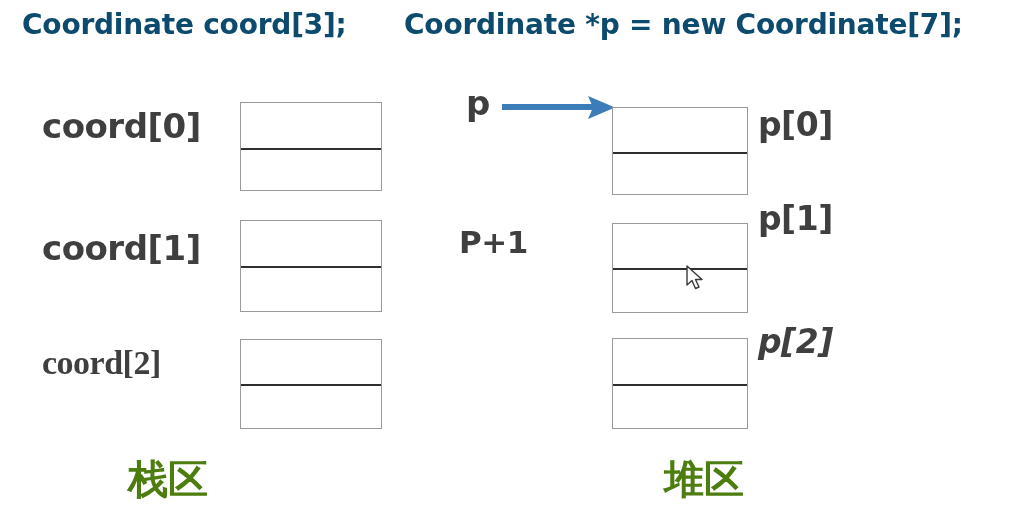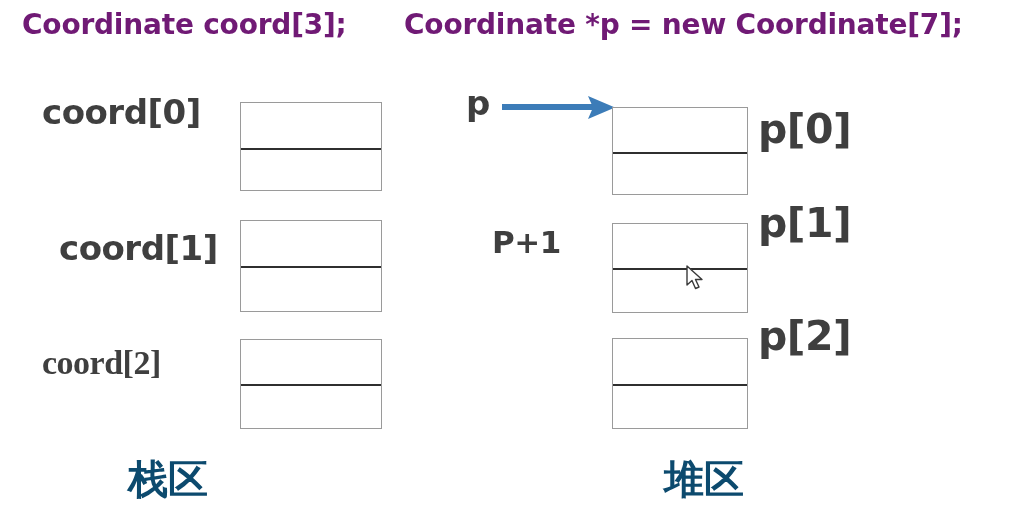--- a/index.html
+++ b/index.html
@@ -18,21 +18,21 @@
     overflow: hidden;
   }
 
   
   .title {
     position: absolute;
     top: 8px;
     font-weight: bold;
     font-size: 28px;
     letter-spacing: -0.2px;
-    color: #701a75;
+    color: #0c4a6e;
     white-space: nowrap;
     font-family: "DejaVu Sans", "Liberation Sans", sans-serif;
   }
   #title-stack { left: 22px; }
   #title-heap  { left: 404px; }
 
   
   .lbl {
     position: absolute;
     white-space: nowrap;
@@ -42,21 +42,21 @@
   }
   .lbl-left {
     font-size: 34px;
     letter-spacing: -0.5px;
   }
   .lbl-mid {
     font-size: 31px;
     letter-spacing: -0.5px;
   }
   .lbl-right {
-    font-size: 41px;
+    font-size: 33px;
     letter-spacing: -0.5px;
   }
   .lbl-p {
     font-size: 34px;
     letter-spacing: -0.5px;
   }
 
   
   .cellbox {
     position: absolute;
@@ -77,21 +77,21 @@
   
   .arrow {
     position: absolute;
   }
 
   
   .region-caption {
     position: absolute;
     font-weight: bold;
     font-size: 40px;
-    color: #0c4a6e;
+    color: #4d7c0f;
     white-space: nowrap;
     font-family: "DejaVu Sans", "Liberation Sans", sans-serif;
   }
   #caption-stack { left: 128px; top: 452px; }
   #caption-heap  { left: 664px; top: 452px; }
 
   
   .cursor {
     position: absolute;
     pointer-events: none;
@@ -99,27 +99,27 @@
 </style>
 </head>
 <body>
 
 <div id="canvas">
 
   <div class="title" id="title-stack">Coordinate coord[3];</div>
 
   <div class="title" id="title-heap">Coordinate *p = new Coordinate[7];</div>
 
-  <div class="lbl lbl-left" style="left:42px; top:92px;">coord[0]</div>
+  <div class="lbl lbl-left" style="left:42px; top:106px;">coord[0]</div>
   <div class="cellbox" style="left:240px; top:102px; width:142px; height:89px;">
     <div class="row-top" style="height:47px;"></div>
     <div class="row-bot" style="height:40px;"></div>
   </div>
 
-  <div class="lbl lbl-left" style="left:42px; top:228px;margin-left:17px;">coord[1]</div>
+  <div class="lbl lbl-left" style="left:42px; top:228px;">coord[1]</div>
   <div class="cellbox" style="left:240px; top:220px; width:142px; height:92px;">
     <div class="row-top" style="height:47px;"></div>
     <div class="row-bot" style="height:43px;"></div>
   </div>
 
   <div class="lbl lbl-left" style="left:42px; top:344px;font-family:Liberation Serif, serif;">coord[2]</div>
   <div class="cellbox" style="left:240px; top:339px; width:142px; height:90px;">
     <div class="row-top" style="height:46px;"></div>
     <div class="row-bot" style="height:42px;"></div>
   </div>
@@ -130,32 +130,32 @@
     <line x1="2" y1="15" x2="96" y2="15" stroke="#3c7cb8" stroke-width="6"></line>
     <polygon points="88,4 115,15.5 88,27 93,15.5" fill="#3c7cb8"></polygon>
   </svg>
 
   <div class="cellbox" style="left:612px; top:107px; width:136px; height:88px;">
     <div class="row-top" style="height:46px;"></div>
     <div class="row-bot" style="height:40px;"></div>
   </div>
   <div class="lbl lbl-right" style="left:758px; top:105px;">p[0]</div>
 
-  <div class="lbl lbl-mid" style="left:492px; top:224px;">P+1</div>
+  <div class="lbl lbl-mid" style="left:459px; top:224px;">P+1</div>
   <div class="cellbox" style="left:612px; top:223px; width:136px; height:90px;">
     <div class="row-top" style="height:46px;"></div>
     <div class="row-bot" style="height:42px;"></div>
   </div>
   <div class="lbl lbl-right" style="left:758px; top:199px;">p[1]</div>
 
   <div class="cellbox" style="left:612px; top:338px; width:136px; height:91px;">
     <div class="row-top" style="height:47px;"></div>
     <div class="row-bot" style="height:42px;"></div>
   </div>
-  <div class="lbl lbl-right" style="left:758px; top:312px;">p[2]</div>
+  <div class="lbl lbl-right" style="left:758px; top:322px;font-style:italic;">p[2]</div>
 
   <div class="region-caption" id="caption-stack">栈区</div>
 
   <div class="region-caption" id="caption-heap">堆区</div>
 
   <svg class="cursor" id="mouse-cursor" width="20" height="28" viewBox="0 0 20 28" style="left: 686px; top: 265px;">
     <polygon points="1,1 1,20 6,15.5 9.5,23.5 13,22 9.5,14.5 16,14.5" fill="#ffffff" stroke="#3a3a3a" stroke-width="1.4" stroke-linejoin="round"></polygon>
   </svg>
 
 </div>

